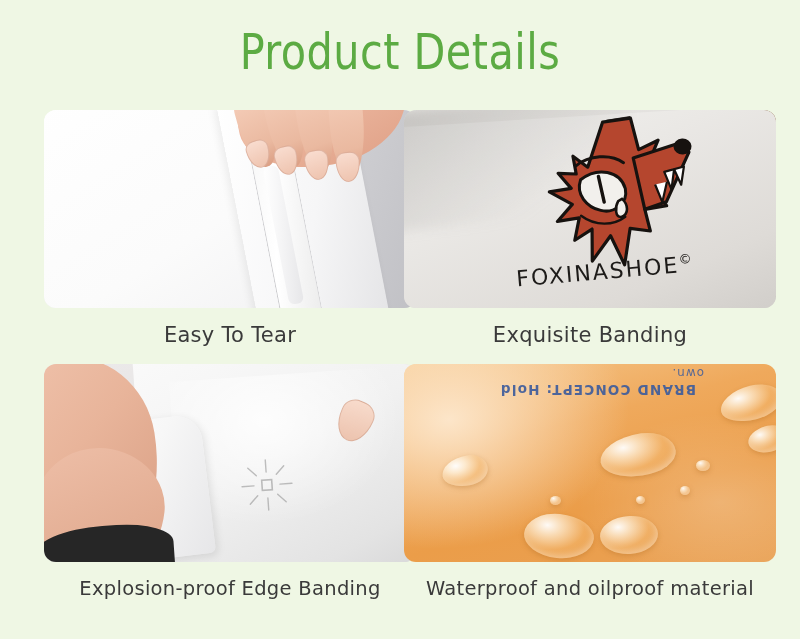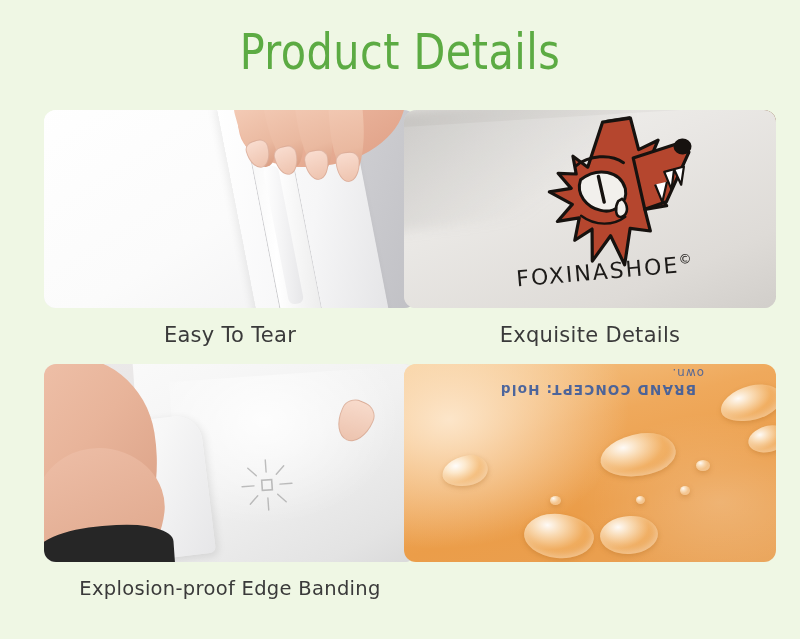--- a/index.html
+++ b/index.html
@@ -380,21 +380,21 @@
             <path d="M62 50 C76 40 98 40 110 50" fill="none" stroke="#16120f" stroke-width="3" stroke-linecap="round"></path>
 
             <path d="M64 100 C78 112 96 112 108 104" fill="none" stroke="#16120f" stroke-width="2.4" stroke-linecap="round"></path>
           </svg>
         </div>
 
         <div class="fox-text">
           <span>FOXINASHOE</span><sup>©</sup>
         </div>
       </div>
-      <div class="caption">Exquisite Details</div>
+      <div class="caption">Exquisite Banding</div>
     </div>
 
     <div class="cell col-left row-bottom">
       <div class="photo p3">
         <div class="fabric"></div>
         <div class="fabric-sheen"></div>
         <div class="pointer"></div>
         <div class="pointer-nail"></div>
         <div class="peel"></div>
         <div class="thumb"></div>
@@ -432,16 +432,17 @@
         <div class="drop d2"></div>
         <div class="drop d3"></div>
         <div class="drop d4"></div>
         <div class="drop d5"></div>
         <div class="drop d6"></div>
         <div class="drop d7"></div>
         <div class="drop d8"></div>
         <div class="drop d9"></div>
         <div class="drop d10"></div>
       </div>
+      <div class="caption tight">Waterproof and oilproof material</div>
     </div>
 
   </div>
 </div>
 
 </body></html>

